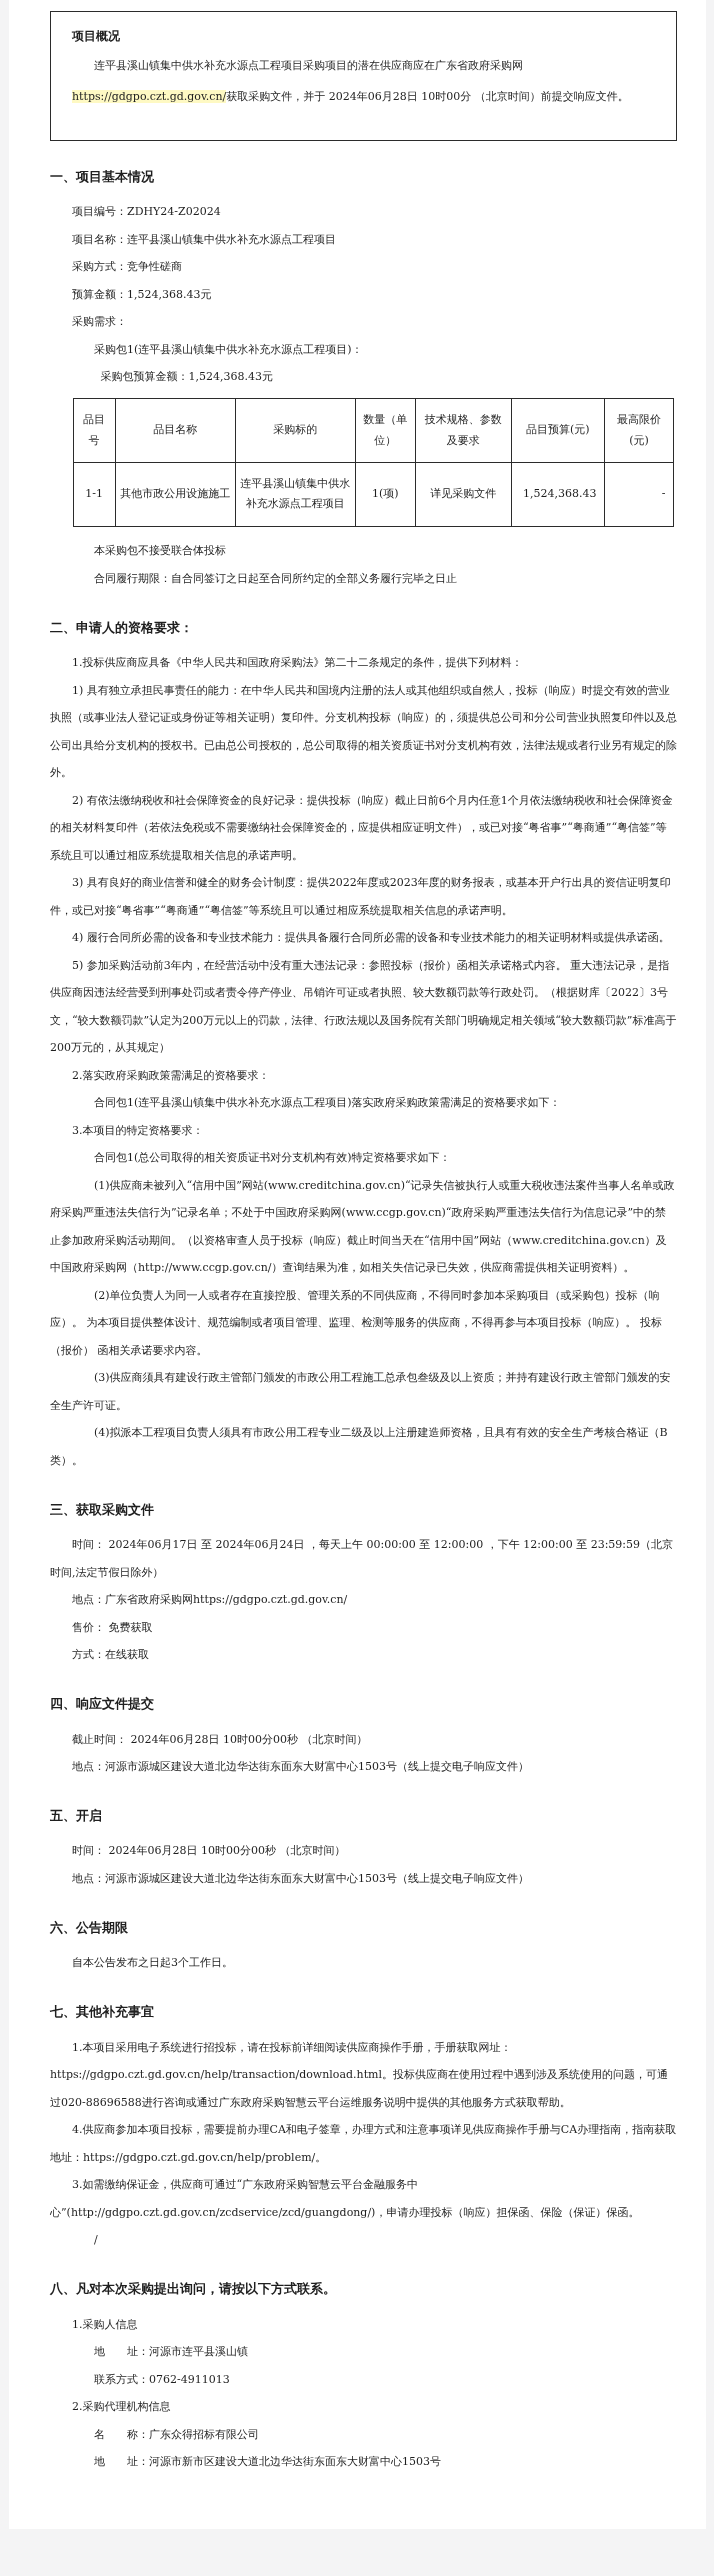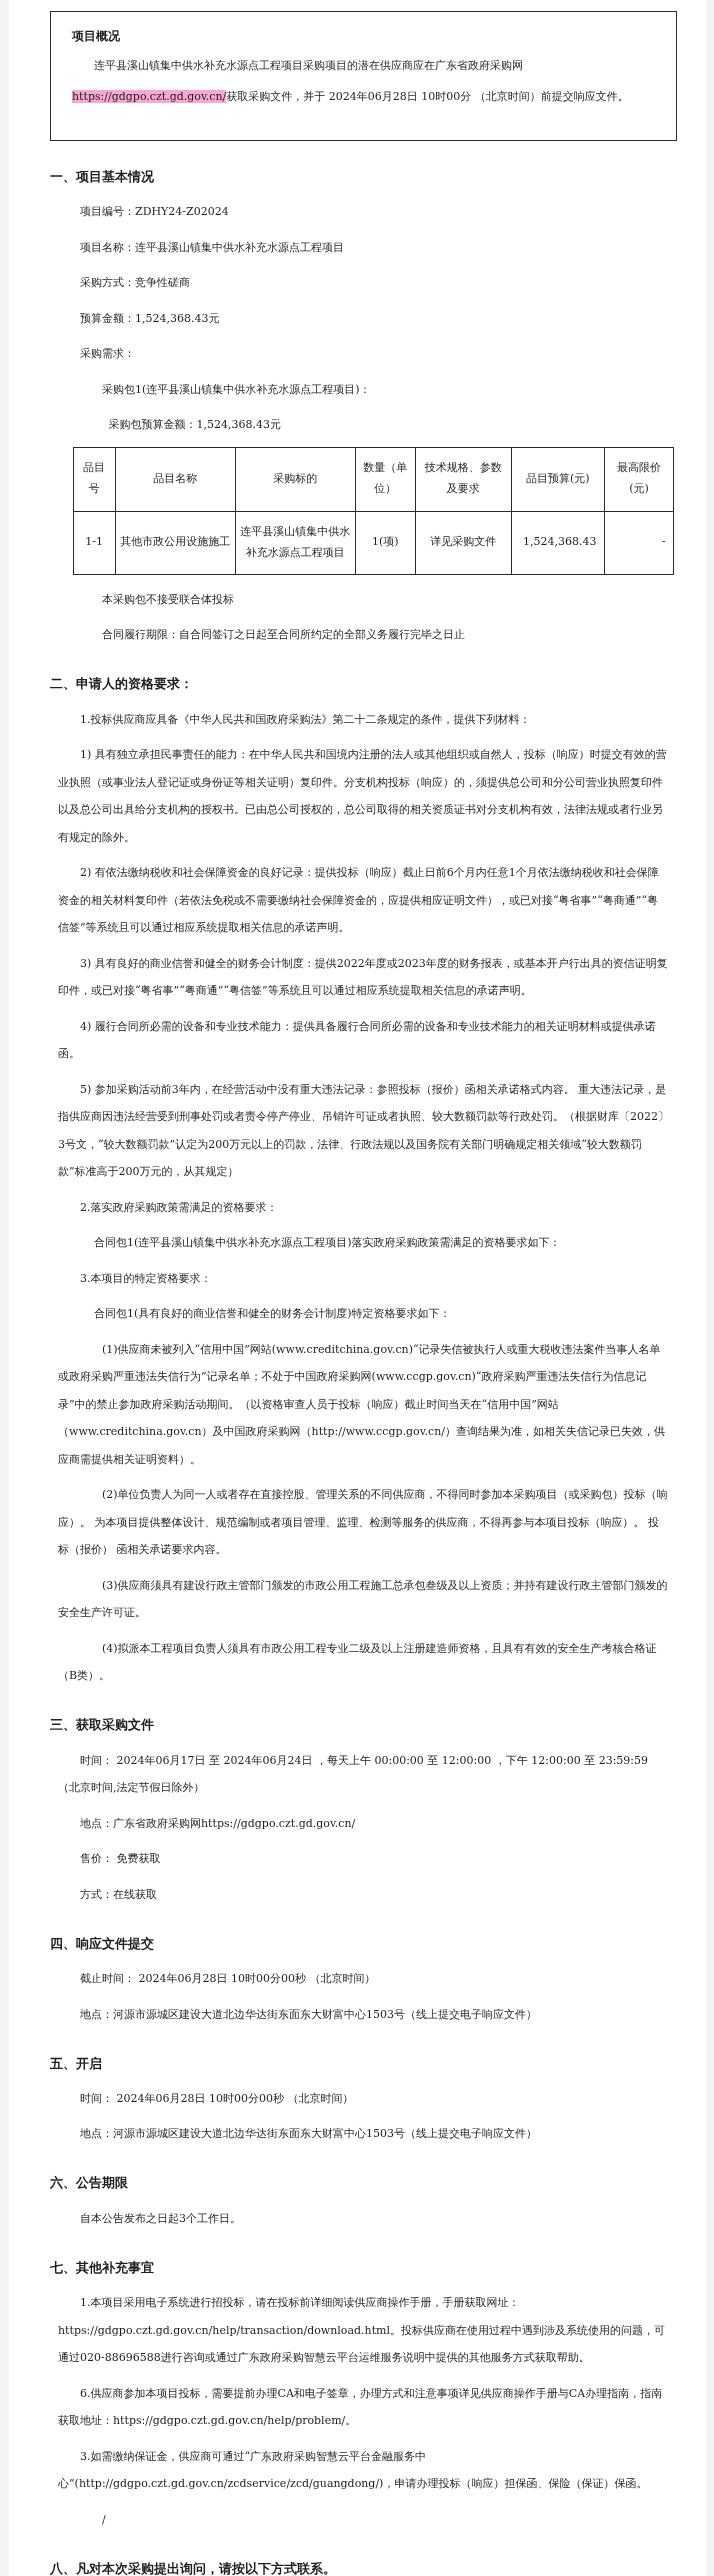--- a/index.html
+++ b/index.html
@@ -22,21 +22,21 @@
     border:0.8px solid #2b2b2b;
     margin:0 29px 7.5px 41px;
     padding:16.6px 21px 27px 21px;
   }
   .overview-title{font-size:12px;font-weight:bold;margin:0 0 4.5px 0;}
   .overview-text{font-size:11px;line-height:2.9;text-indent:2em;margin:0;}
   .hl{background:#ededed;}
   
   .content{padding:0 29px 0 41px;font-size:11px;}
   h2.sec{font-size:13px;font-weight:bold;margin:25.6px 0 10.5px 0;line-height:1.6;}
-  p.ln{margin:8px;line-height:2.5;}
+  p.ln{margin:0;line-height:2.5;}
   p.l1{text-indent:2em;}
   p.l2{text-indent:4em;}
   p.l3{text-indent:4.6em;}
   p.blk4{margin-left:4em;text-indent:0;}
   p.slash{text-indent:4em;}
   
   table.items{
     border-collapse:collapse;
     margin:7.5px 0 10.5px 22.6px;
     width:calc(100% - 25.6px);
@@ -55,21 +55,21 @@
   col.c5{width:16%;}col.c6{width:15.5%;}col.c7{width:11.5%;}
 </style>
 </head>
 <body>
 
 <div class="page">
   <div class="sheet">
 
     <div class="overview-box">
       <p class="overview-title">项目概况</p>
-      <p class="overview-text"><span>连平县溪山镇集中供水补充水源点工程项目采购项目的潜在供应商应在广东省政府采购网</span><span class="hl" style="background: #f9a8d4;">https://gdgpo.czt.gd.gov.cn/</span><span>获取采购文件，并于 2024年06月28日 10时00分 （北京时间）前提交响应文件。</span></p>
+      <p class="overview-text"><span>连平县溪山镇集中供水补充水源点工程项目采购项目的潜在供应商应在广东省政府采购网</span><span class="hl" style="background: #fef9c3;">https://gdgpo.czt.gd.gov.cn/</span><span>获取采购文件，并于 2024年06月28日 10时00分 （北京时间）前提交响应文件。</span></p>
     </div>
 
     <div class="content">
 
       <h2 class="sec">一、项目基本情况</h2>
       <p class="ln l1">项目编号：ZDHY24-Z02024</p>
       <p class="ln l1">项目名称：连平县溪山镇集中供水补充水源点工程项目</p>
       <p class="ln l1">采购方式：竞争性磋商</p>
       <p class="ln l1">预算金额：1,524,368.43元</p>
       <p class="ln l1">采购需求：</p>
@@ -116,21 +116,21 @@
       <h2 class="sec">二、申请人的资格要求：</h2>
       <p class="ln l1">1.投标供应商应具备《中华人民共和国政府采购法》第二十二条规定的条件，提供下列材料：</p>
       <p class="ln l1">1) 具有独立承担民事责任的能力：在中华人民共和国境内注册的法人或其他组织或自然人，投标（响应）时提交有效的营业执照（或事业法人登记证或身份证等相关证明）复印件。分支机构投标（响应）的，须提供总公司和分公司营业执照复印件以及总公司出具给分支机构的授权书。已由总公司授权的，总公司取得的相关资质证书对分支机构有效，法律法规或者行业另有规定的除外。</p>
       <p class="ln l1">2) 有依法缴纳税收和社会保障资金的良好记录：提供投标（响应）截止日前6个月内任意1个月依法缴纳税收和社会保障资金的相关材料复印件（若依法免税或不需要缴纳社会保障资金的，应提供相应证明文件），或已对接“粤省事”“粤商通”“粤信签”等系统且可以通过相应系统提取相关信息的承诺声明。</p>
       <p class="ln l1">3) 具有良好的商业信誉和健全的财务会计制度：提供2022年度或2023年度的财务报表，或基本开户行出具的资信证明复印件，或已对接“粤省事”“粤商通”“粤信签”等系统且可以通过相应系统提取相关信息的承诺声明。</p>
       <p class="ln l1">4) 履行合同所必需的设备和专业技术能力：提供具备履行合同所必需的设备和专业技术能力的相关证明材料或提供承诺函。</p>
       <p class="ln l1">5) 参加采购活动前3年内，在经营活动中没有重大违法记录：参照投标（报价）函相关承诺格式内容。 重大违法记录，是指供应商因违法经营受到刑事处罚或者责令停产停业、吊销许可证或者执照、较大数额罚款等行政处罚。（根据财库〔2022〕3号文，“较大数额罚款”认定为200万元以上的罚款，法律、行政法规以及国务院有关部门明确规定相关领域“较大数额罚款”标准高于200万元的，从其规定）</p>
       <p class="ln l1">2.落实政府采购政策需满足的资格要求：</p>
       <p class="ln blk4">合同包1(连平县溪山镇集中供水补充水源点工程项目)落实政府采购政策需满足的资格要求如下：</p>
       <p class="ln l1">3.本项目的特定资格要求：</p>
-      <p class="ln blk4">合同包1(具有良好的商业信誉和健全的财务会计制度)特定资格要求如下：</p>
+      <p class="ln blk4">合同包1(总公司取得的相关资质证书对分支机构有效)特定资格要求如下：</p>
       <p class="ln l2">(1)供应商未被列入“信用中国”网站(www.creditchina.gov.cn)“记录失信被执行人或重大税收违法案件当事人名单或政府采购严重违法失信行为”记录名单；不处于中国政府采购网(www.ccgp.gov.cn)“政府采购严重违法失信行为信息记录”中的禁止参加政府采购活动期间。（以资格审查人员于投标（响应）截止时间当天在“信用中国”网站（www.creditchina.gov.cn）及中国政府采购网（http://www.ccgp.gov.cn/）查询结果为准，如相关失信记录已失效，供应商需提供相关证明资料）。</p>
       <p class="ln l2">(2)单位负责人为同一人或者存在直接控股、管理关系的不同供应商，不得同时参加本采购项目（或采购包）投标（响应）。 为本项目提供整体设计、规范编制或者项目管理、监理、检测等服务的供应商，不得再参与本项目投标（响应）。 投标（报价） 函相关承诺要求内容。</p>
       <p class="ln l2">(3)供应商须具有建设行政主管部门颁发的市政公用工程施工总承包叁级及以上资质；并持有建设行政主管部门颁发的安全生产许可证。</p>
       <p class="ln l2">(4)拟派本工程项目负责人须具有市政公用工程专业二级及以上注册建造师资格，且具有有效的安全生产考核合格证（B类）。</p>
 
       <h2 class="sec">三、获取采购文件</h2>
       <p class="ln l1">时间： 2024年06月17日 至 2024年06月24日 ，每天上午 00:00:00 至 12:00:00 ，下午 12:00:00 至 23:59:59（北京时间,法定节假日除外）</p>
       <p class="ln l1">地点：广东省政府采购网https://gdgpo.czt.gd.gov.cn/</p>
       <p class="ln l1">售价： 免费获取</p>
       <p class="ln l1">方式：在线获取</p>
@@ -141,21 +141,21 @@
 
       <h2 class="sec">五、开启</h2>
       <p class="ln l1">时间： 2024年06月28日 10时00分00秒 （北京时间）</p>
       <p class="ln l1">地点：河源市源城区建设大道北边华达街东面东大财富中心1503号（线上提交电子响应文件）</p>
 
       <h2 class="sec">六、公告期限</h2>
       <p class="ln l1">自本公告发布之日起3个工作日。</p>
 
       <h2 class="sec">七、其他补充事宜</h2>
       <p class="ln l1">1.本项目采用电子系统进行招投标，请在投标前详细阅读供应商操作手册，手册获取网址：https://gdgpo.czt.gd.gov.cn/help/transaction/download.html。投标供应商在使用过程中遇到涉及系统使用的问题，可通过020-88696588进行咨询或通过广东政府采购智慧云平台运维服务说明中提供的其他服务方式获取帮助。</p>
-      <p class="ln l1">6.供应商参加本项目投标，需要提前办理CA和电子签章，办理方式和注意事项详见供应商操作手册与CA办理指南，指南获取地址：https://gdgpo.czt.gd.gov.cn/help/problem/。</p>
+      <p class="ln l1">4.供应商参加本项目投标，需要提前办理CA和电子签章，办理方式和注意事项详见供应商操作手册与CA办理指南，指南获取地址：https://gdgpo.czt.gd.gov.cn/help/problem/。</p>
       <p class="ln l1">3.如需缴纳保证金，供应商可通过“广东政府采购智慧云平台金融服务中心”(http://gdgpo.czt.gd.gov.cn/zcdservice/zcd/guangdong/)，申请办理投标（响应）担保函、保险（保证）保函。</p>
       <p class="ln slash">/</p>
 
       <h2 class="sec">八、凡对本次采购提出询问，请按以下方式联系。</h2>
       <p class="ln l1">1.采购人信息</p>
       <p class="ln l2">地　　址：河源市连平县溪山镇</p>
       <p class="ln l2">联系方式：0762-4911013</p>
       <p class="ln l1">2.采购代理机构信息</p>
       <p class="ln l2">名　　称：广东众得招标有限公司</p>
       <p class="ln l2">地　　址：河源市新市区建设大道北边华达街东面东大财富中心1503号</p>

